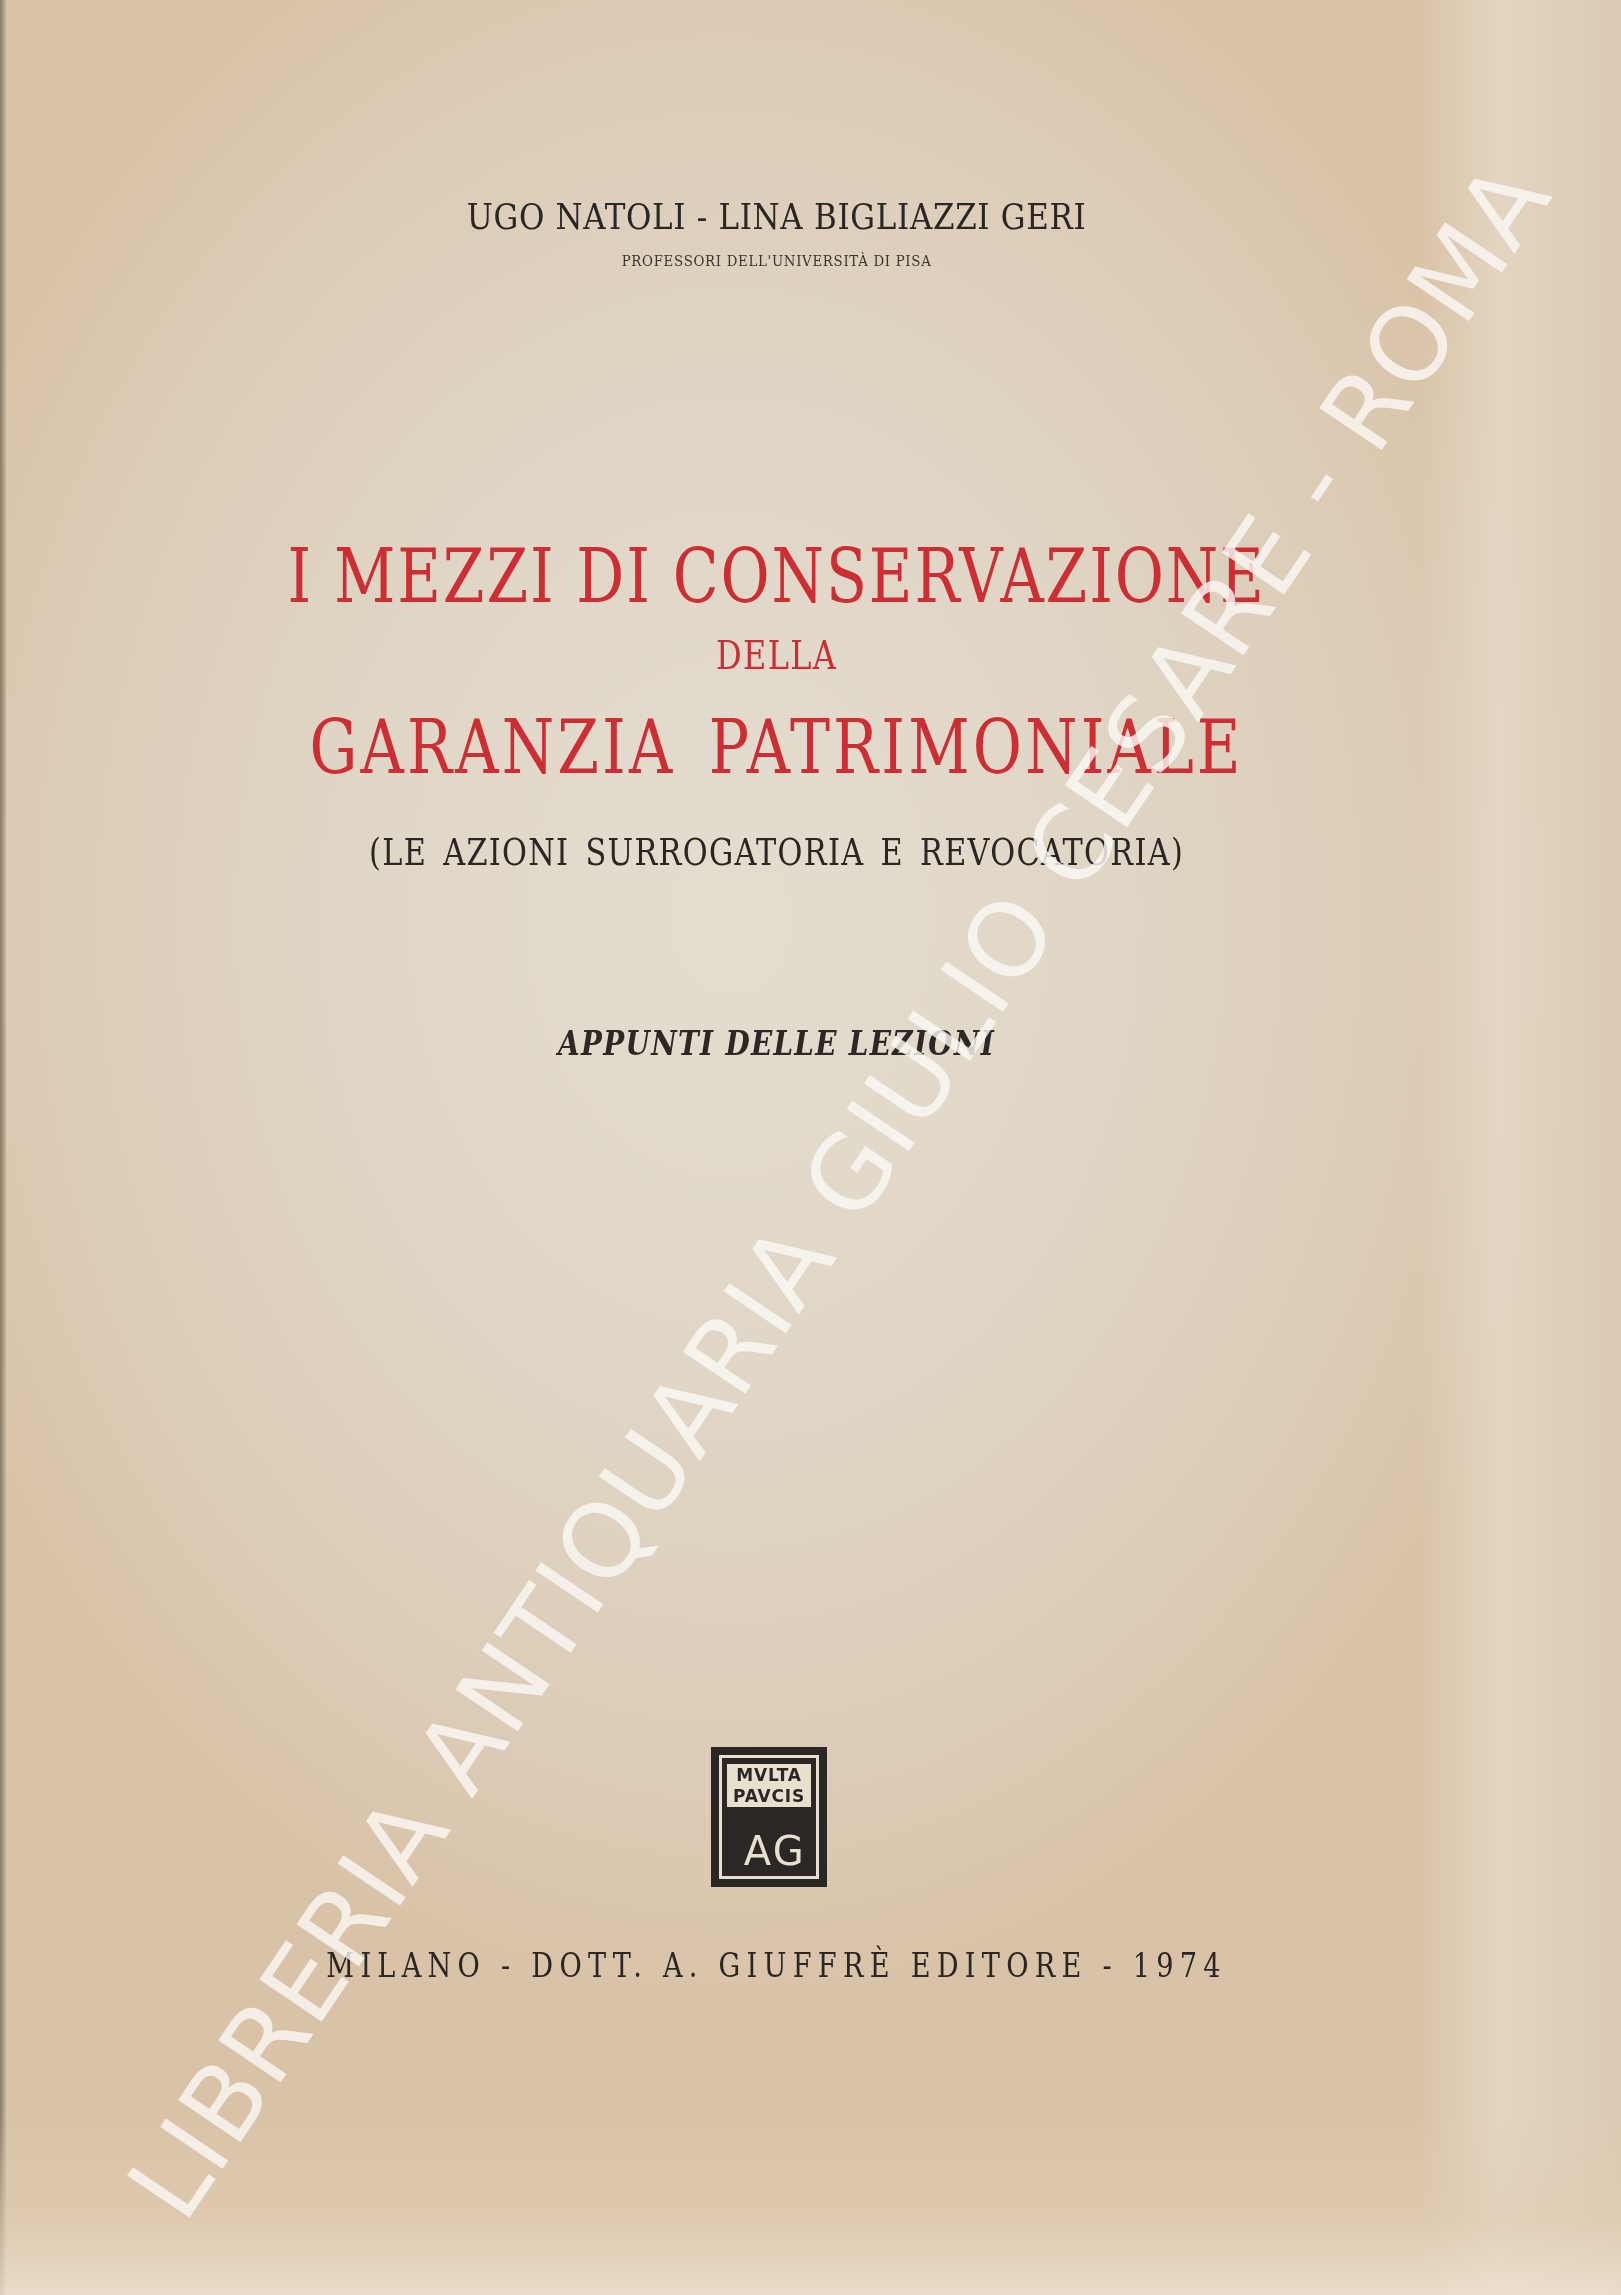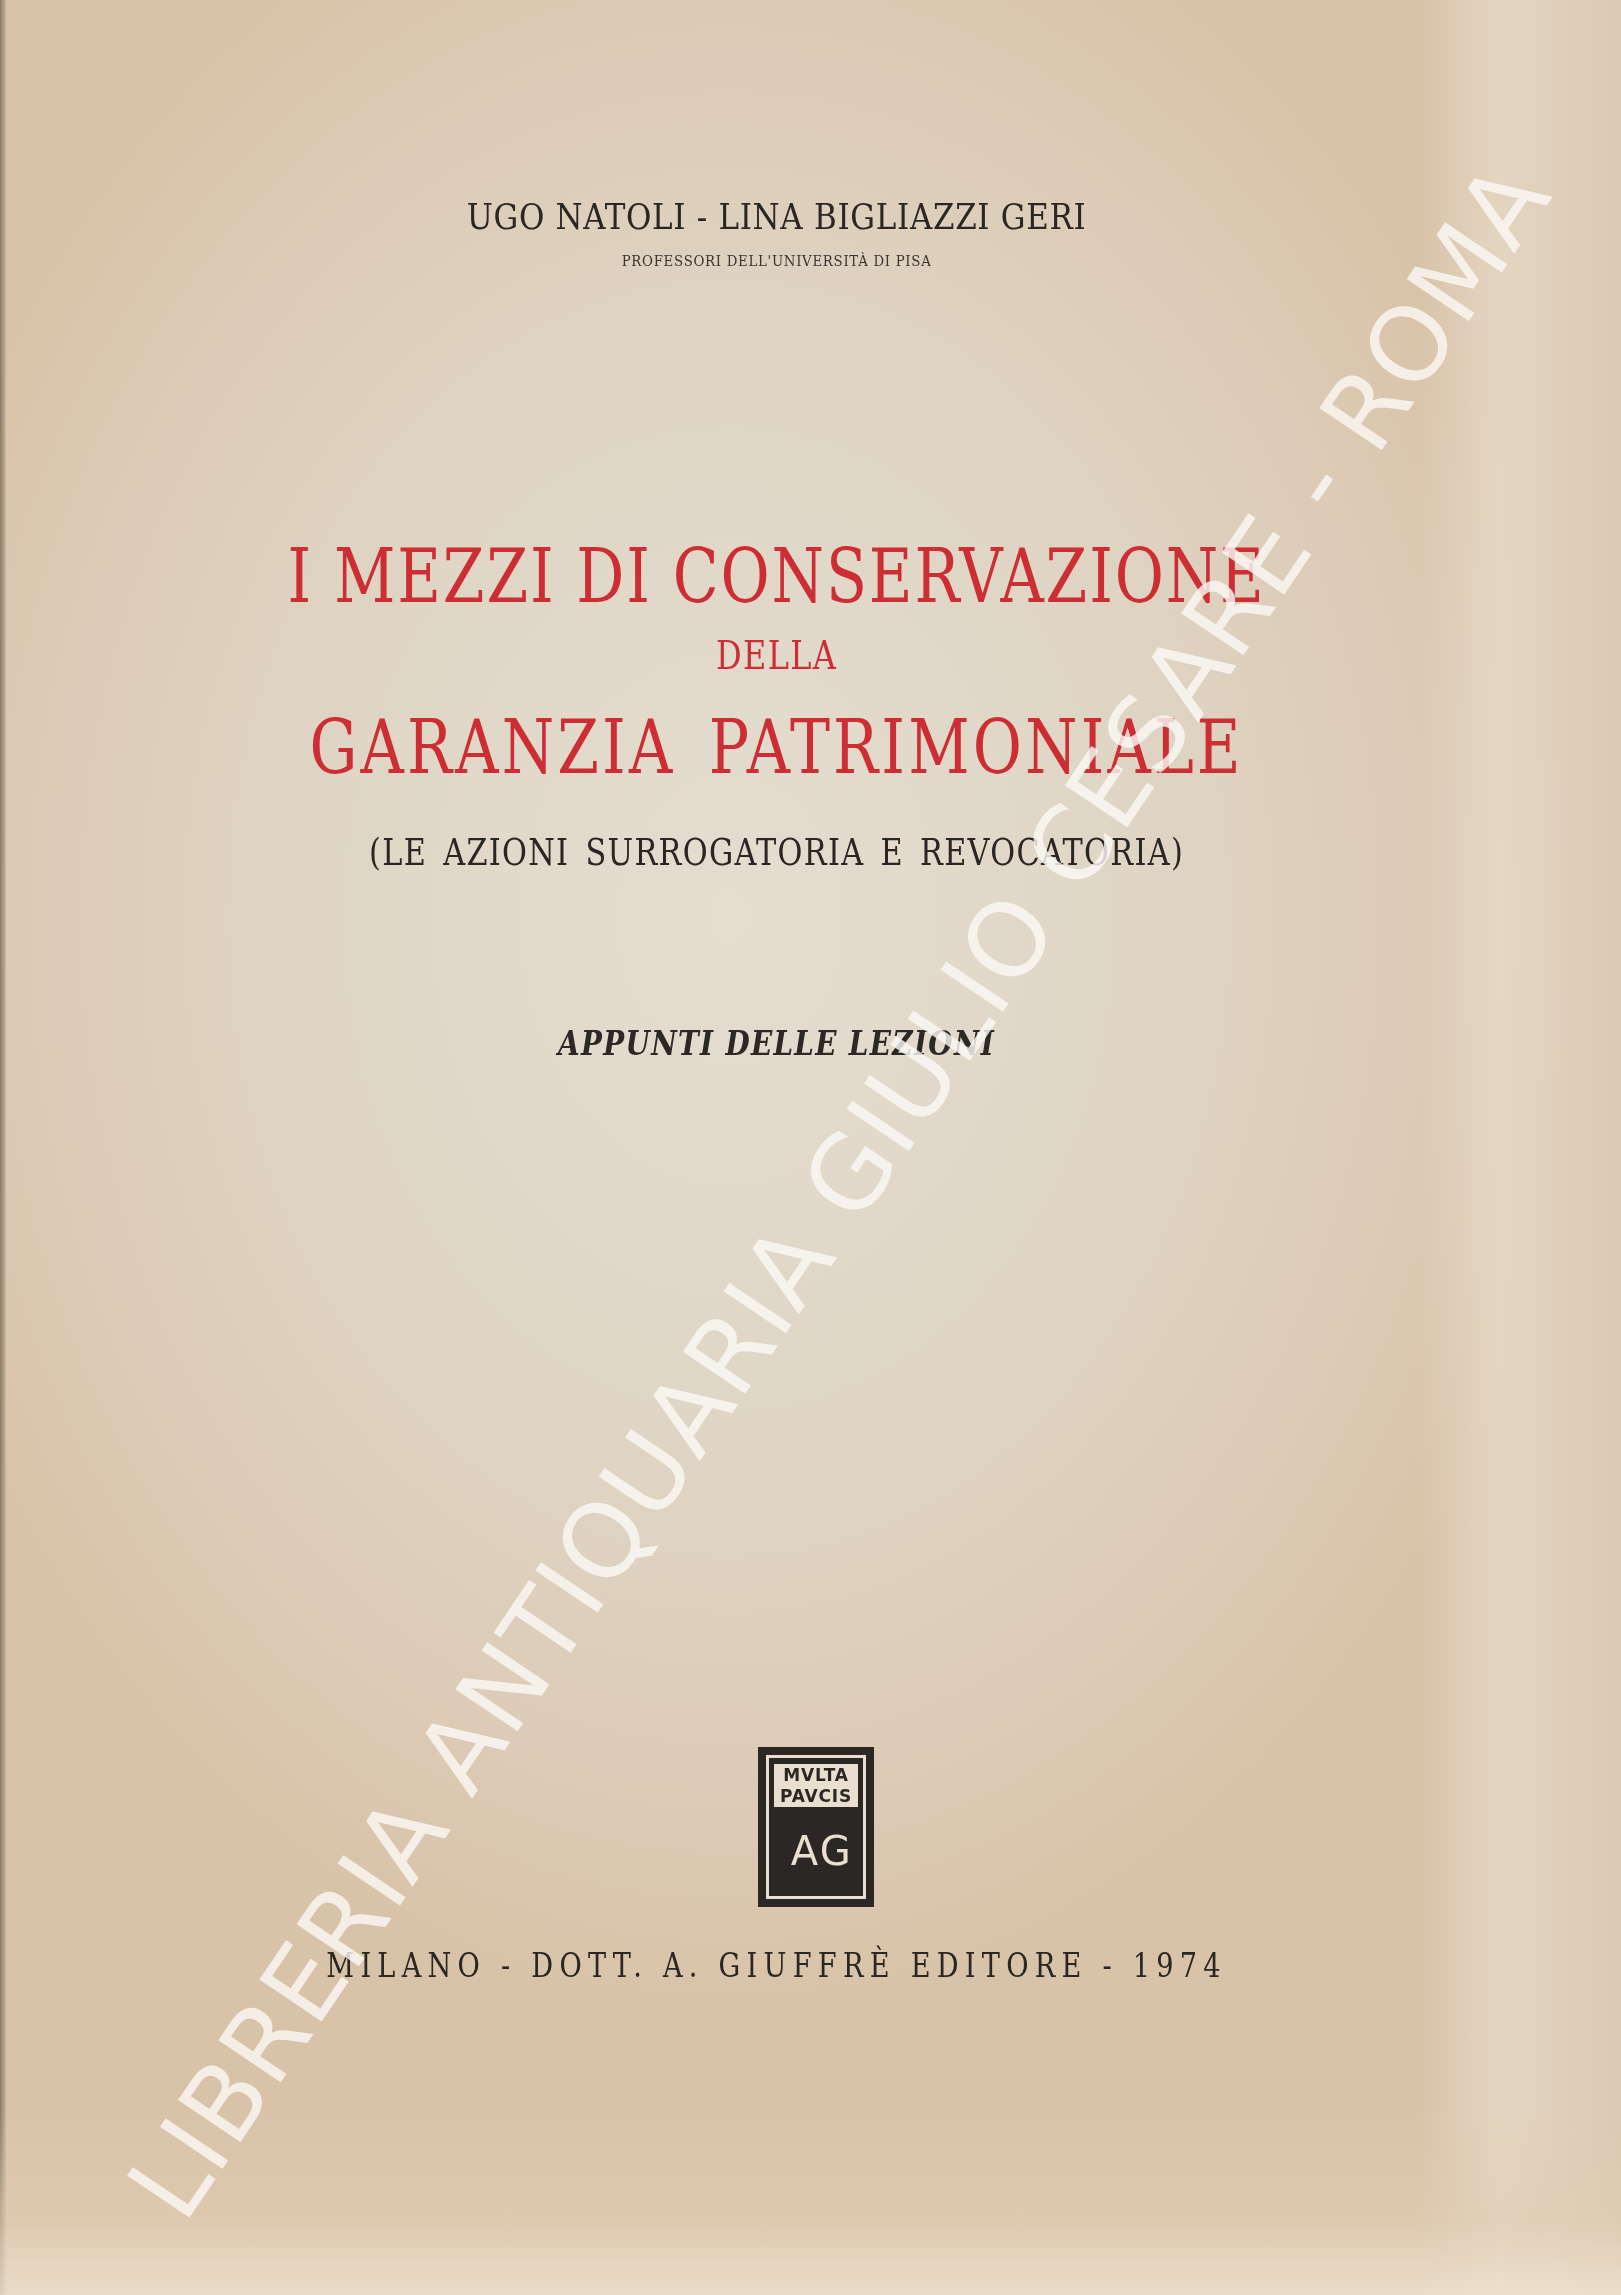--- a/index.html
+++ b/index.html
@@ -104,25 +104,24 @@
     color: #2a2624;
     letter-spacing: 7.8px;
     transform: scaleX(0.80);
     transform-origin: 777px 0;
   }
   .logo {
     position: absolute;
     left: 711px;
     top: 1747px;
     width: 116px;
-    height: 160px;
+    height: 140px;
     background: #2b2725;
     box-sizing: border-box;
     border: 2.3px solid #2b2725;
-    margin-left: 47px;
   }
   .logo-inner {
     position: absolute;
     left: 6.2px; top: 6.2px; right: 6.2px; bottom: 6.2px;
     border: 3.1px solid #e8dfcf;
     box-sizing: border-box;
   }
   .logo-band {
     position: absolute;
     left: 4.7px; right: 4.7px;

